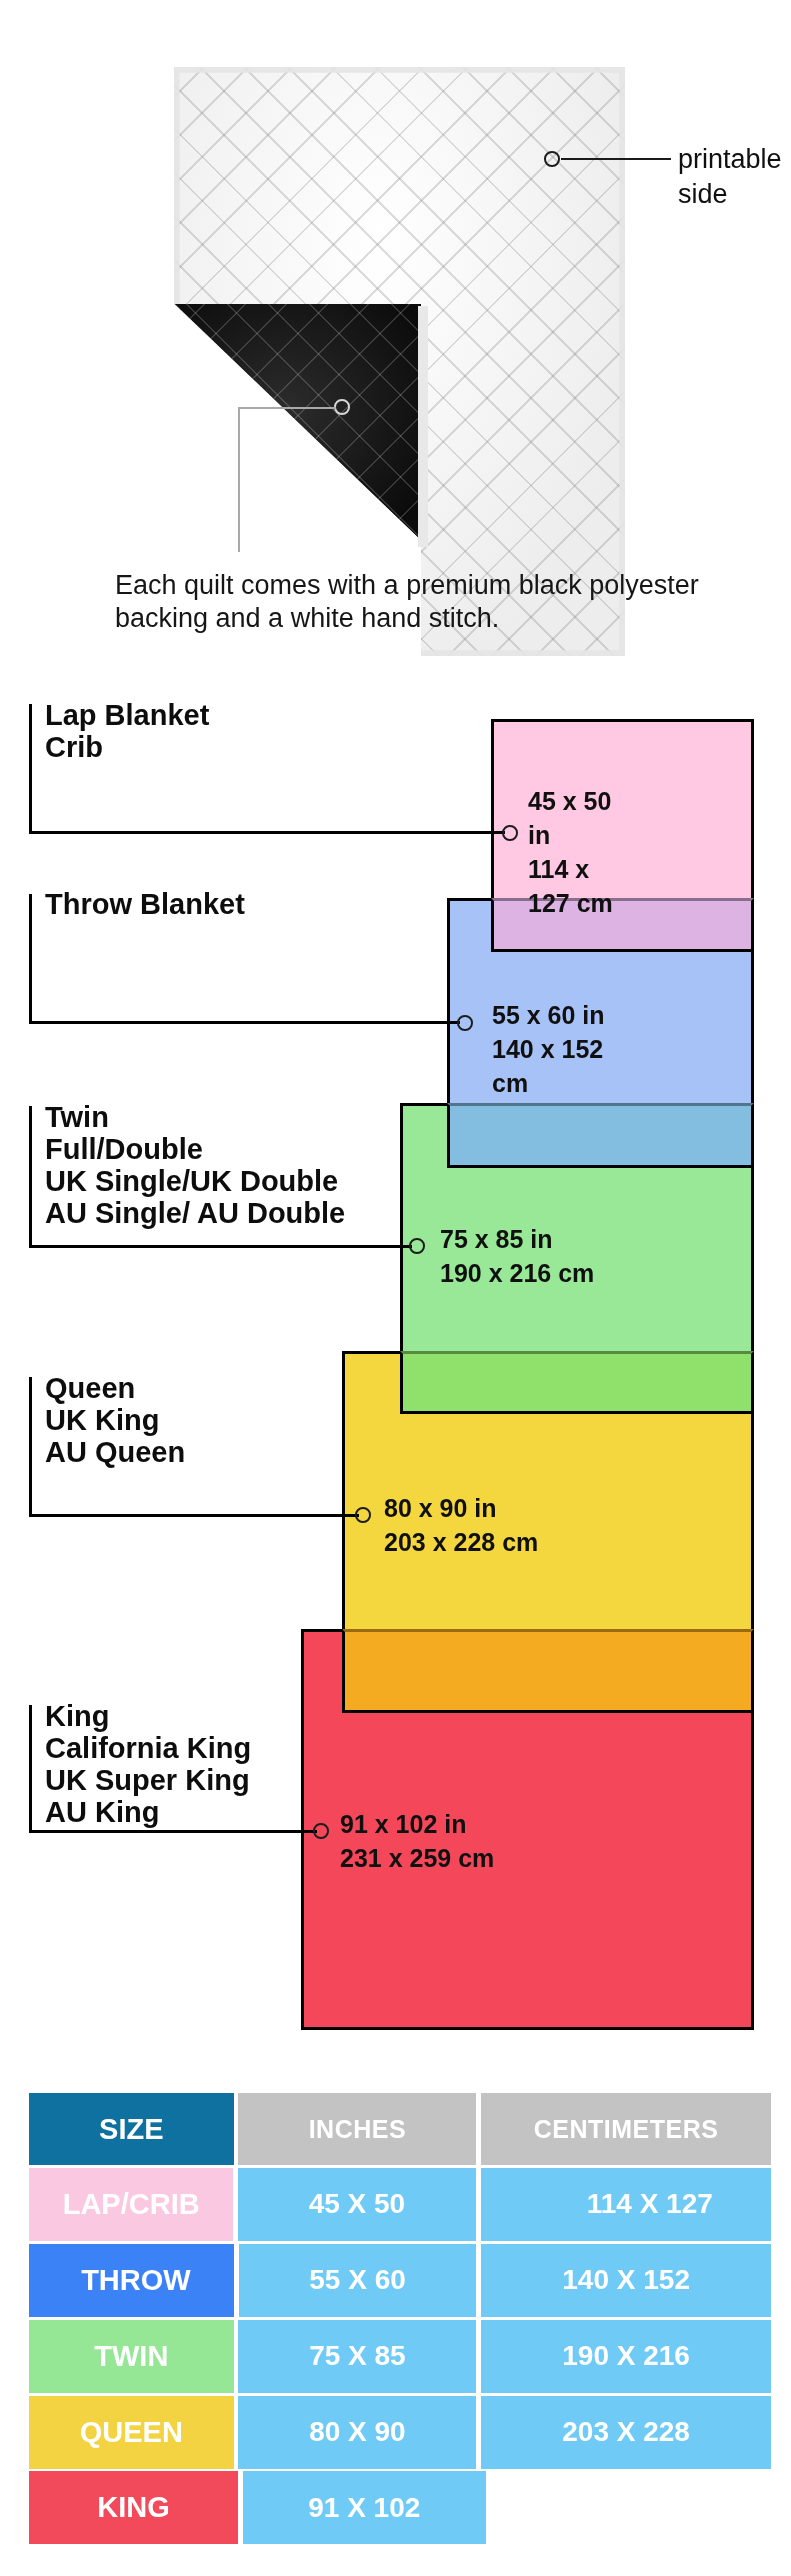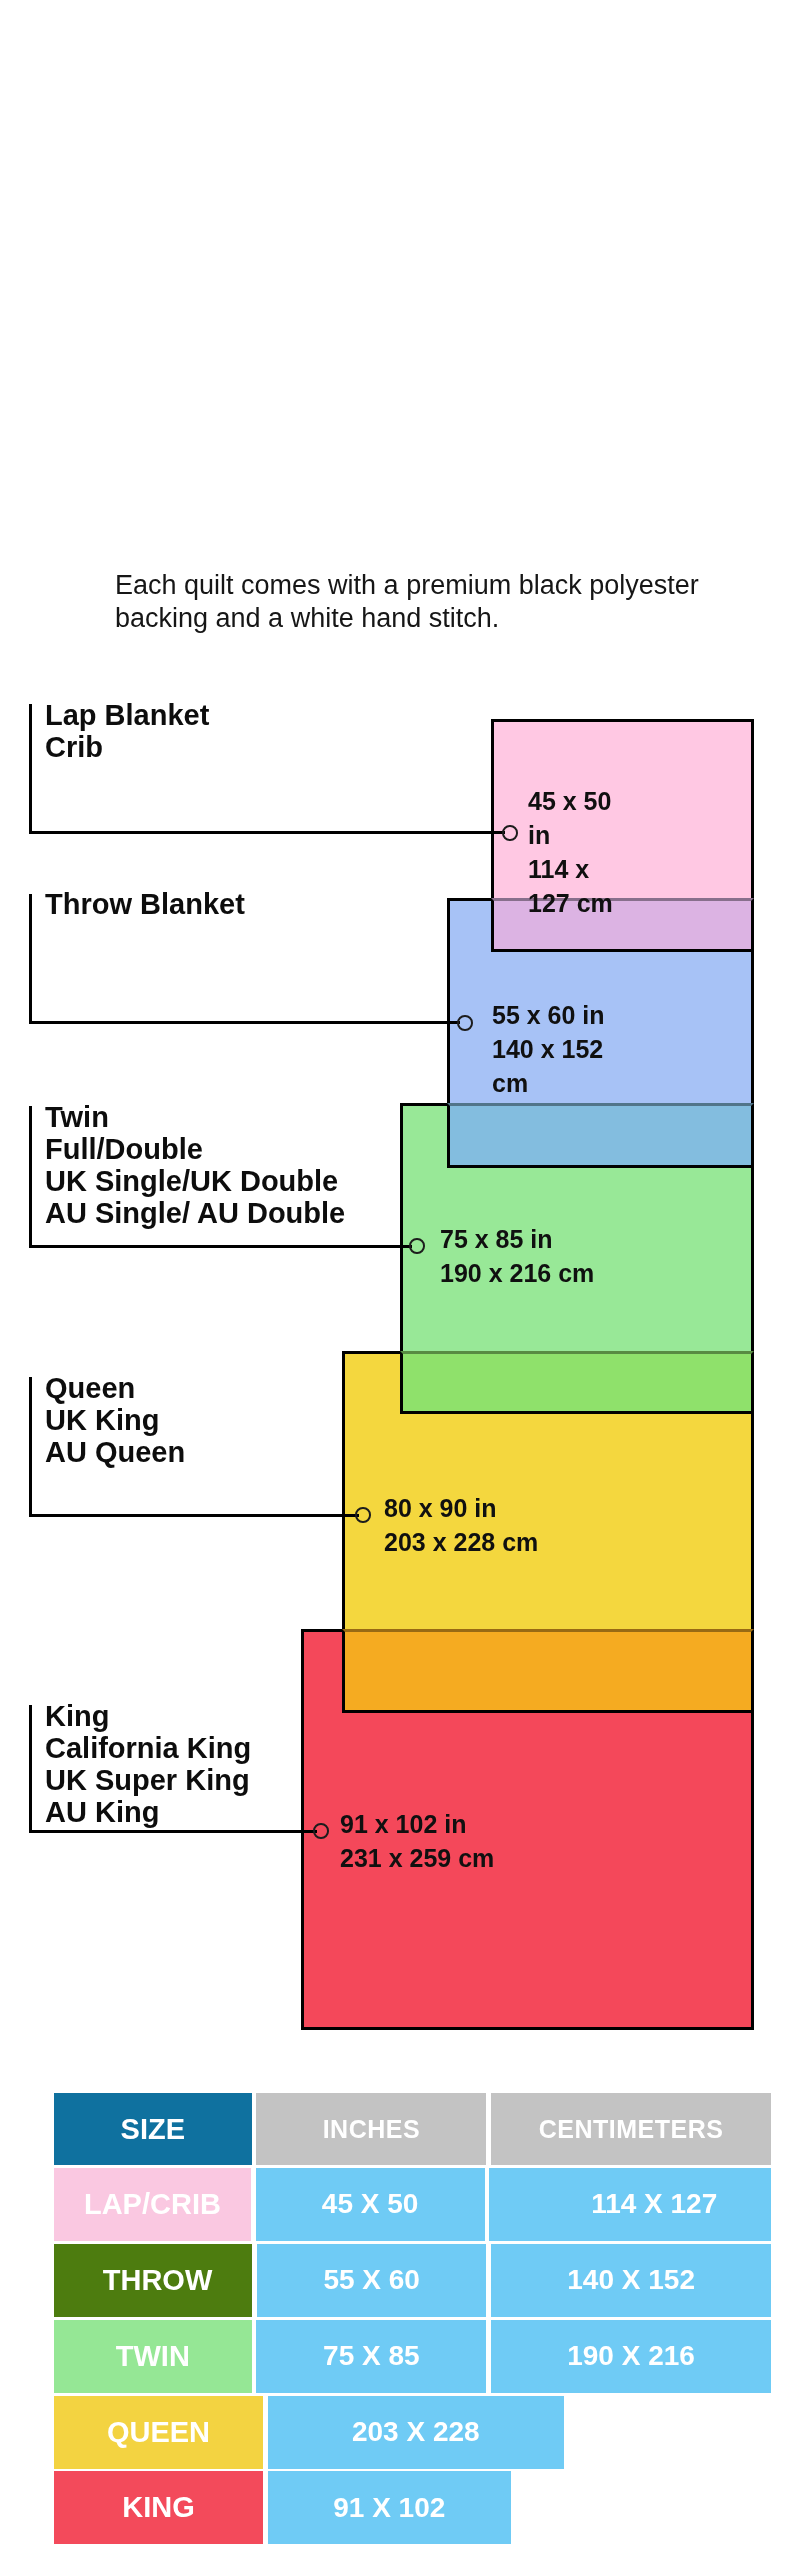--- a/index.html
+++ b/index.html
@@ -40,35 +40,51 @@
   .hero-caption{position:absolute;left:115px;top:569px;font-size:27px;line-height:33px;color:#161616;}
   
   .rect{position:absolute;border:3.8px solid #000;box-sizing:border-box;}
   .band{position:absolute;border:3.8px solid #000;border-top-color:rgba(0,0,0,.38);box-sizing:border-box;}
   .cat-label{position:absolute;left:45px;font-size:29px;line-height:32px;font-weight:bold;color:#0d0d0d;}
   .dim-label{position:absolute;font-size:25px;line-height:34px;font-weight:bold;color:#101010;}
   
   .size-table{position:absolute;left:29px;top:2093px;width:742px;display:flex;flex-direction:column;gap:2.9px;}
   .t-row{display:flex;gap:4.8px;}
   .cell{display:flex;align-items:center;justify-content:center;color:#ffffff;font-weight:bold;box-sizing:border-box;}
-  .c-size{width:209px;margin-left:25px;}
+  .c-size{width:209px;}
   .c-in{width:243px;}
   .c-cm{width:296px;}
   .t-head .cell{height:72px;}
   .t-body .cell{height:73px;}
   .head-size{font-size:29px;}
   .head-metric{font-size:25px;letter-spacing:0.5px;}
   .row-label{font-size:29px;}
   .row-value{font-size:28px;}
 </style>
 </head>
 <body>
 
 <div class="screen">
 
+  <div class="abs" style="left:0;top:0;width:791px;height:659px;">
+    <div class="quilt-white"></div>
+    <div class="quilt-flap"></div>
+    <div class="binding-strip"></div>
+
+    <div class="marker dark" style="left:544px;top:151px;"></div>
+    <div class="lead-h" style="left:561px;top:158px;width:110px;height:1.9px;background:#1a1a1a;"></div>
+    <div class="printable-label">
+      <div>printable</div>
+      <div>side</div>
+    </div>
+
+    <div class="marker light" style="left:334px;top:399px;"></div>
+    <div class="lead-h gray" style="left:239px;top:407px;width:97px;"></div>
+    <div class="lead-v gray" style="left:238px;top:407px;height:145px;"></div>
+  </div>
 
   <div class="hero-caption">
     <div>Each quilt comes with a premium black polyester</div>
     <div>backing and a white hand stitch.</div>
   </div>
 
   <div class="abs" style="left:0;top:0;width:629px;height:2576px;">
 
     <div class="rect" style="left: 301px; top: 1629px; width: 453px; height: 401px; background-color: rgb(244, 72, 90);"></div>
     <div class="rect" style="left: 342px; top: 1351px; width: 412px; height: 362px; background-color: rgb(244, 215, 62);"></div>
@@ -152,33 +168,34 @@
       <div class="cell c-cm head-metric" style="background-color: rgb(195, 195, 195);">CENTIMETERS</div>
     </div>
 
     <div class="t-row t-body">
       <div class="cell c-size row-label" style="background-color: rgb(250, 200, 225);">LAP/CRIB</div>
       <div class="cell c-in row-value" style="background-color: rgb(111, 203, 245);">45 X 50</div>
       <div class="cell c-cm row-value" style="background-color: rgb(111, 203, 245); padding-left: 48px;">114 X 127</div>
     </div>
 
     <div class="t-row t-body">
-      <div class="cell c-size row-label" style="background-color: #4d7c0f; padding-left: 9px;">THROW</div>
+      <div class="cell c-size row-label" style="background-color: #3b82f6; padding-left: 9px;">THROW</div>
       <div class="cell c-in row-value" style="background-color: rgb(111, 203, 245);">55 X 60</div>
       <div class="cell c-cm row-value" style="background-color: rgb(111, 203, 245);">140 X 152</div>
     </div>
 
     <div class="t-row t-body">
       <div class="cell c-size row-label" style="background-color: rgb(149, 231, 149);">TWIN</div>
       <div class="cell c-in row-value" style="background-color: rgb(111, 203, 245);">75 X 85</div>
       <div class="cell c-cm row-value" style="background-color: rgb(111, 203, 245);">190 X 216</div>
     </div>
 
     <div class="t-row t-body">
       <div class="cell c-size row-label" style="background-color: rgb(243, 211, 65);">QUEEN</div>
+      <div class="cell c-in row-value" style="background-color: rgb(111, 203, 245);">80 X 90</div>
       <div class="cell c-cm row-value" style="background-color: rgb(111, 203, 245);">203 X 228</div>
     </div>
 
     <div class="t-row t-body">
       <div class="cell c-size row-label" style="background-color: rgb(243, 74, 91);">KING</div>
       <div class="cell c-in row-value" style="background-color: rgb(111, 203, 245);">91 X 102</div>
     </div>
   </div>
 
 </div>

